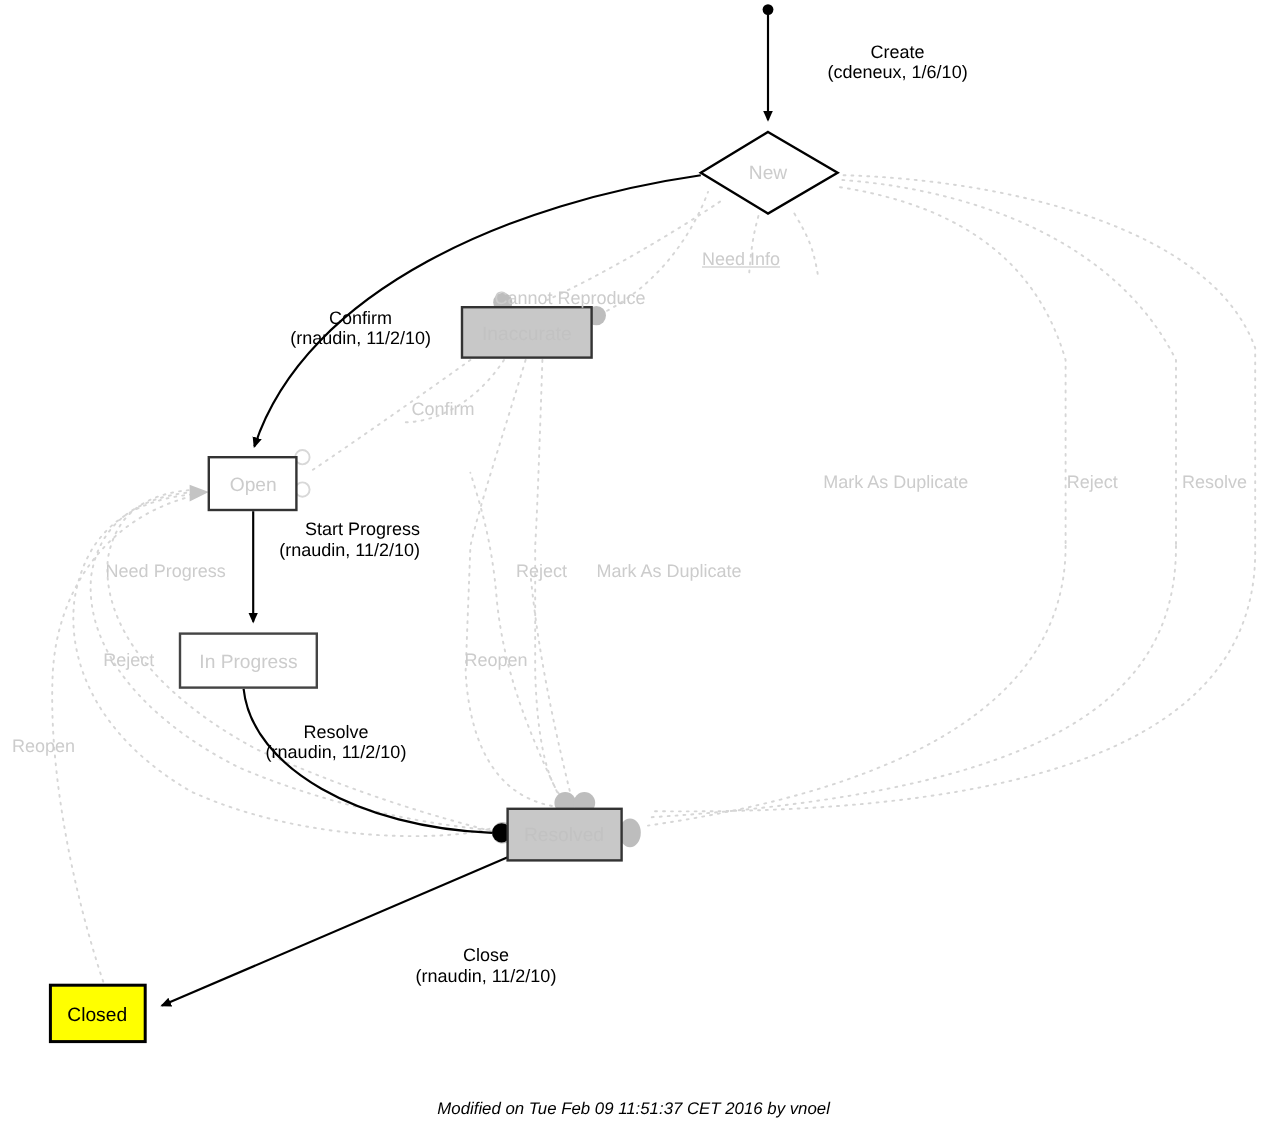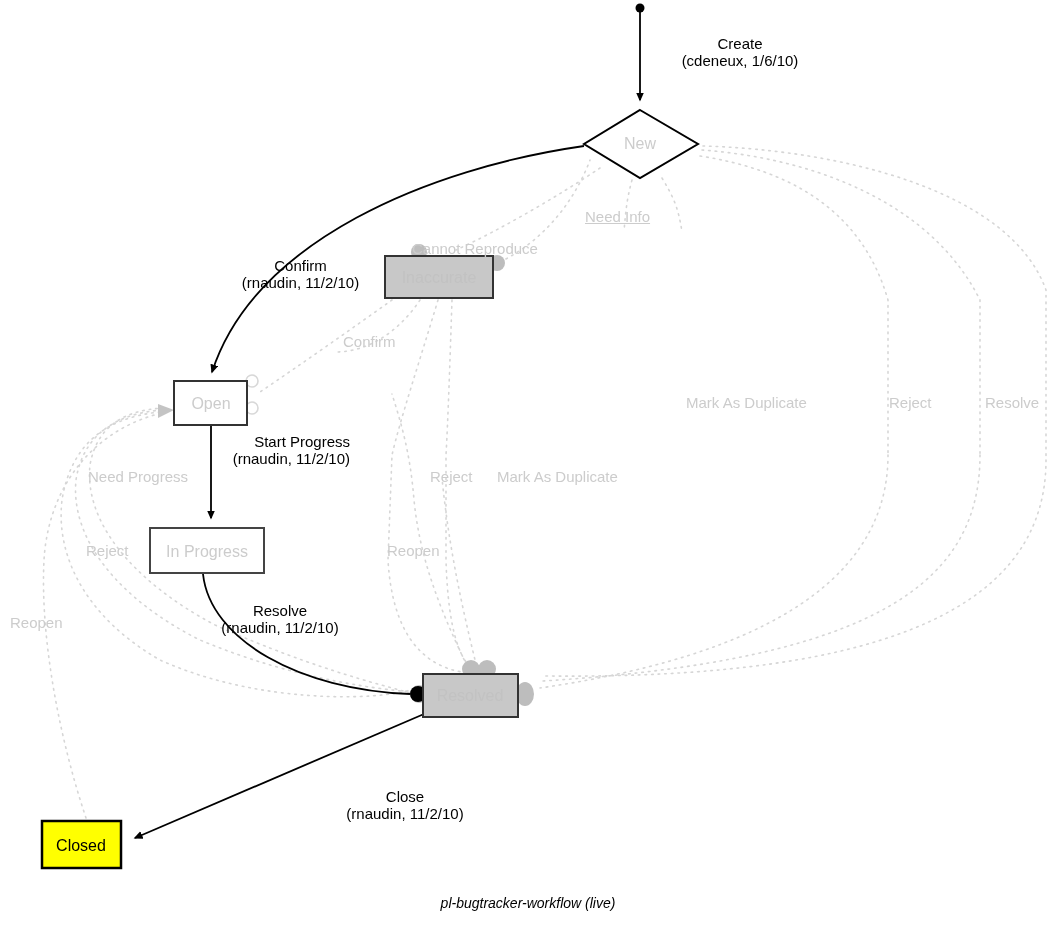--- a/index.html
+++ b/index.html
@@ -139,21 +139,21 @@
     <g>
       <text x="640" y="149" text-anchor="middle" font-family="Liberation Sans, sans-serif" font-size="16" fill="#cccccc">New</text>
       <text x="439" y="283" text-anchor="middle" font-family="Liberation Sans, sans-serif" font-size="16" fill="#c2c2c2">Inaccurate</text>
       <text x="211" y="409" text-anchor="middle" font-family="Liberation Sans, sans-serif" font-size="16" fill="#cccccc">Open</text>
       <text x="207" y="557" text-anchor="middle" font-family="Liberation Sans, sans-serif" font-size="16" fill="#cccccc">In Progress</text>
       <text x="470" y="701" text-anchor="middle" font-family="Liberation Sans, sans-serif" font-size="16" fill="#c2c2c2">Resolved</text>
       <text x="81" y="851" text-anchor="middle" font-family="Liberation Sans, sans-serif" font-size="16" fill="#000000">Closed</text>
     </g>
   </svg>
 
-  <div class="edge-label active" style="left:640px; top:35px; width:200px; margin-left:0;">
+  <div class="edge-label active" style="left:640px; top:35px; width:200px; margin-left:0;padding-left:8px;">
     <div>Create</div>
     <div>(cdeneux, 1/6/10)</div>
   </div>
 
   <div class="edge-label active" style="left:228px; top:257px; width:145px; text-align:center;">
     <div>Confirm</div>
     <div>(rnaudin, 11/2/10)</div>
   </div>
 
   <div class="edge-label active" style="left:215px; top:433px; width:135px; text-align:right;">
@@ -188,15 +188,15 @@
   <div class="edge-label inactive" style="left:430px; top:468px;">Reject</div>
 
   <div class="edge-label inactive" style="left:497px; top:468px;">Mark As Duplicate</div>
 
   <div class="edge-label inactive" style="left:86px; top:542px;">Reject</div>
 
   <div class="edge-label inactive" style="left:387px; top:542px;">Reopen</div>
 
   <div class="edge-label inactive" style="left:10px; top:614px;">Reopen</div>
 
-  <div class="caption" style="top:893px;">pl-bugtracker-workflow (live)</div>
+  <div class="caption" style="top:913px;">Modified on Tue Feb 09 11:51:37 CET 2016 by vnoel</div>
 
 </div>
 
 </body></html>

